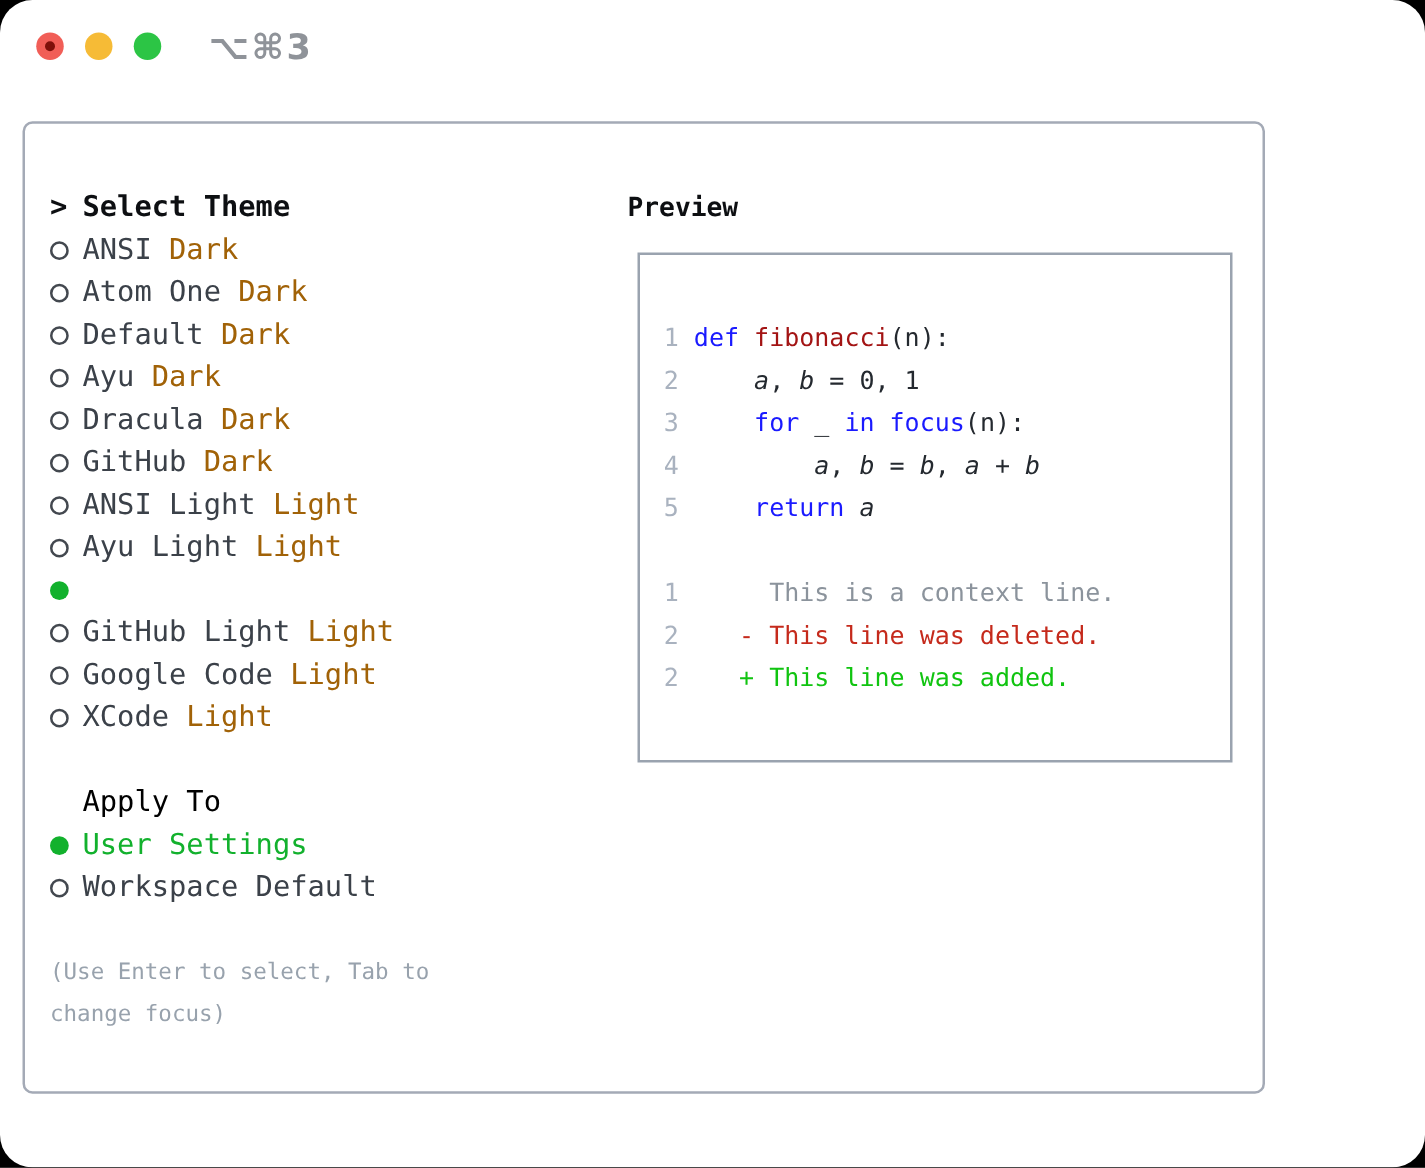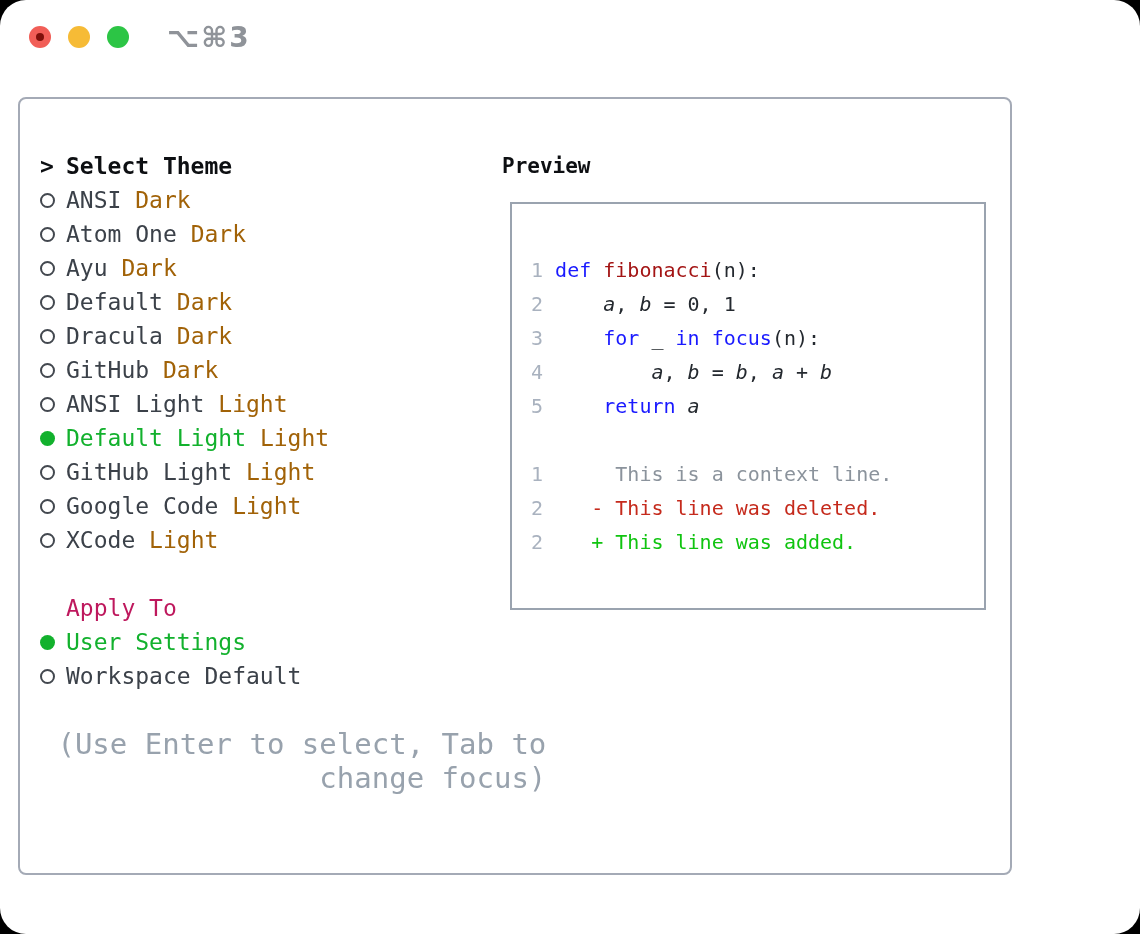--- a/index.html
+++ b/index.html
@@ -19,28 +19,28 @@
   
   .panel{position:absolute;left:18px;top:97px;width:994px;height:778px;
          border:2px solid #a4aab6;border-radius:8px;box-sizing:border-box;background:#fff;}
 
   
   .left{position:absolute;left:20px;top:50px;}
   .row{height:34px;line-height:34px;font-size:23px;white-space:pre;display:flex;align-items:center;color:#3b4149;}
   .marker{display:inline-flex;width:26px;justify-content:flex-start;align-items:center;flex:0 0 26px;}
   .prompt{color:#0d0f12;font-weight:bold;font-size:23px;}
   .hdr{font-weight:bold;color:#0d0f12;}
-  .subhdr{color:#be185d;}
+  .subhdr{color:#000000;}
   .circle{display:inline-block;width:11px;height:11px;border:2px solid #43484f;border-radius:50%;background:transparent;}
   .circle.sel{width:15px;height:15px;border:none;background:#12b12d;}
   .label{white-space:pre;}
   .label.selected{color:#12b12d;}
   .variant{color:#a16207;}
   .blank{height:34px;}
-  .help{margin-top:0;width:29ch;font-size:29px;line-height:34px;color:#98a2ad;white-space:pre-wrap;text-align:right;}
+  .help{margin-top:0;width:29ch;font-size:18px;line-height:34px;color:#98a2ad;white-space:pre-wrap;}
 
   
   .preview-header{position:absolute;left:482px;top:50px;height:34px;line-height:34px;
                   font-size:21px;font-weight:bold;color:#0d0f12;}
   .preview-box{position:absolute;left:490px;top:103px;width:476px;height:408px;
                border:2px solid #9aa3af;box-sizing:border-box;background:#fff;}
   .codewrap{padding:49px 0 0 19px;}
   .cline{height:34px;line-height:34px;font-size:20px;white-space:pre;color:#24292f;}
   .lnum{color:#a9b2bf;}
   .kw{color:#1a1aff;}
@@ -69,26 +69,27 @@
 
       <div class="left">
         <div class="row">
           <span class="marker prompt">&gt;</span>
           <span class="hdr">Select Theme</span>
         </div>
 
         <div id="theme-list">
             <div class="row"><span class="marker"><i class="circle"></i></span><span class="label">ANSI <span class="variant">Dark</span></span></div>
             <div class="row"><span class="marker"><i class="circle"></i></span><span class="label">Atom One <span class="variant">Dark</span></span></div>
+            <div class="row"><span class="marker"><i class="circle"></i></span><span class="label">Default <span class="variant">Dark</span></span></div>
             <div class="row"><span class="marker"><i class="circle"></i></span><span class="label">Ayu <span class="variant">Dark</span></span></div>
-            <div class="row"><span class="marker"><i class="circle"></i></span><span class="label">Default <span class="variant">Dark</span></span></div>
             <div class="row"><span class="marker"><i class="circle"></i></span><span class="label">Dracula <span class="variant">Dark</span></span></div>
             <div class="row"><span class="marker"><i class="circle"></i></span><span class="label">GitHub <span class="variant">Dark</span></span></div>
             <div class="row"><span class="marker"><i class="circle"></i></span><span class="label">ANSI Light <span class="variant">Light</span></span></div>
-            <div class="row"><span class="marker"><i class="circle sel"></i></span><span class="label selected">Default Light <span class="variant">Light</span></span></div>
+            <div class="row"><span class="marker"><i class="circle"></i></span><span class="label">Ayu Light <span class="variant">Light</span></span></div>
+            <div class="row"><span class="marker"><i class="circle sel"></i></span></div>
             <div class="row"><span class="marker"><i class="circle"></i></span><span class="label">GitHub Light <span class="variant">Light</span></span></div>
             <div class="row"><span class="marker"><i class="circle"></i></span><span class="label">Google Code <span class="variant">Light</span></span></div>
             <div class="row"><span class="marker"><i class="circle"></i></span><span class="label">XCode <span class="variant">Light</span></span></div>
           </div>
 
         <div class="row blank"></div>
 
         <div class="row">
           <span class="marker"></span>
           <span class="subhdr">Apply To</span>

